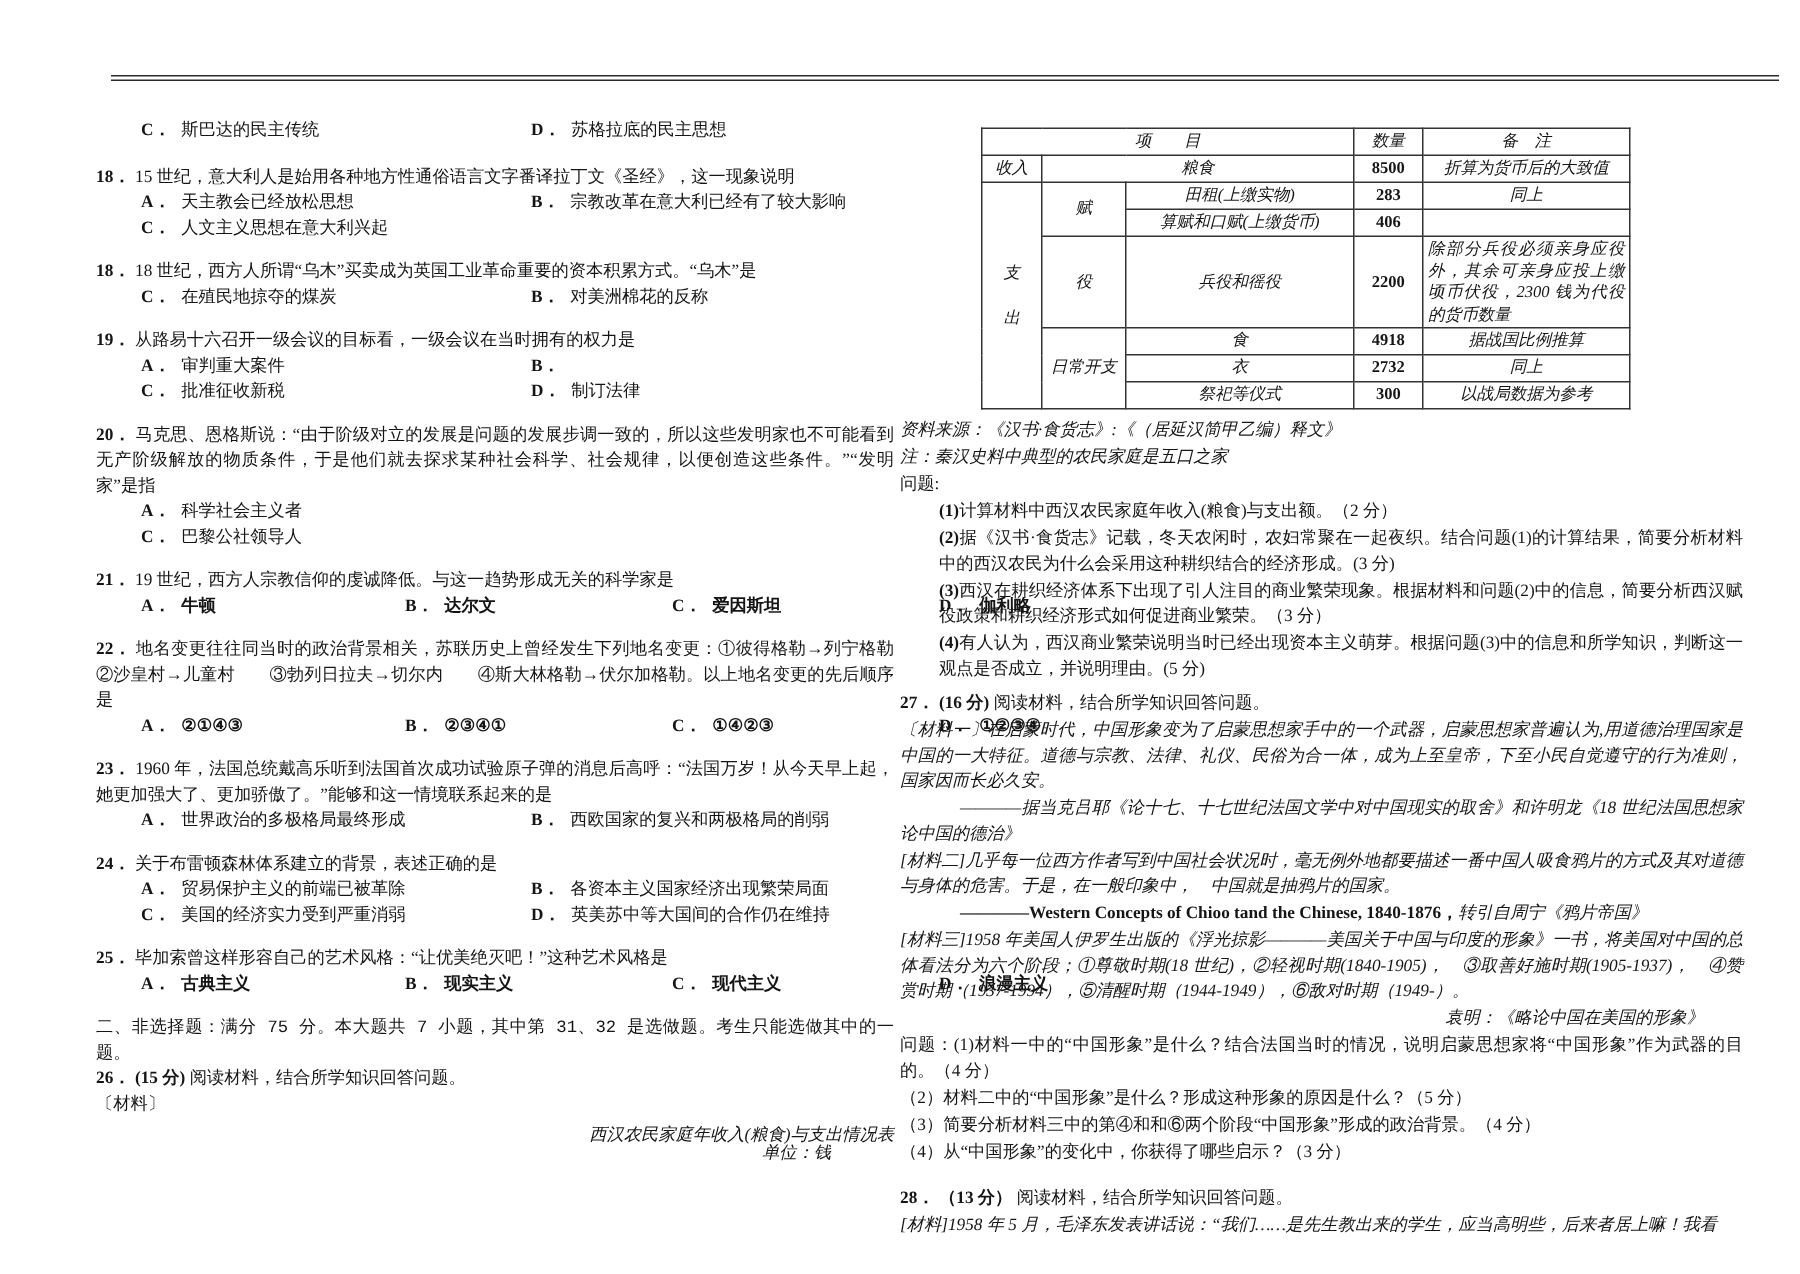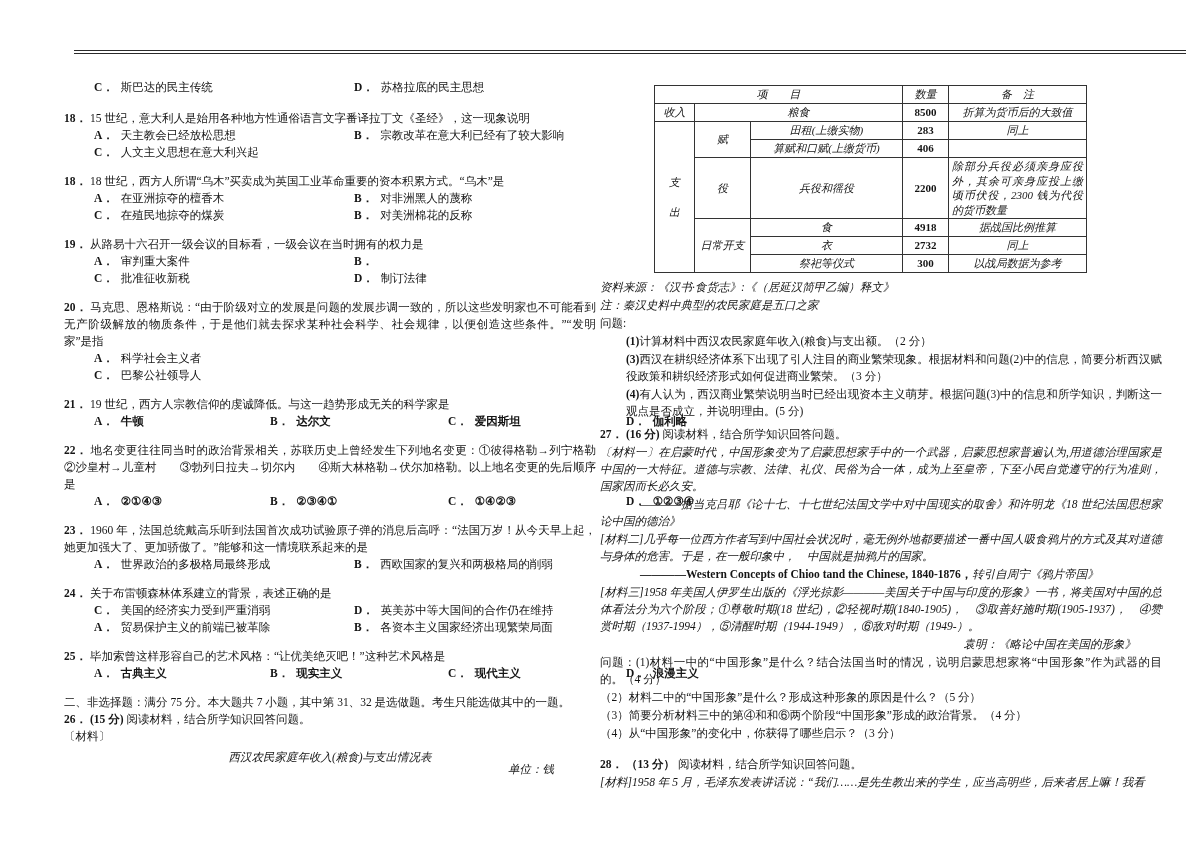--- a/index.html
+++ b/index.html
@@ -13,24 +13,24 @@
   p{margin:0;}
   .stem{text-align:justify;}
   .stem b{margin-right:3px;}
   .q{margin:0 0 12px 0;}
   .optrow{display:grid;padding-left:30px;gap:48px;}
   .two{grid-template-columns:212px auto;}
   .four{grid-template-columns:128px 130px 130px auto;font-weight:bold;}
   .opt{white-space:nowrap;overflow:visible;}
   .opt b{margin-right:7px;}
   .toprow{margin-bottom:14px;}
-  .sec{margin-top:2px;}
+  .sec{margin-top:2px;font-family:Liberation Mono, monospace;}
   .qhead b{margin-right:3px;}
   .ttlrow{position:relative;margin-top:4px;height:17px;}
-  .ttl{display:block;text-align:center;font-family:Liberation Serif, serif;}
+  .ttl{display:block;text-align:right;font-family:Liberation Serif, serif;}
   .unit{position:absolute;right:42px;top:12px;}
   .kai{font-style:italic;}
   .p{text-align:justify;margin-bottom:1px;}
   .sub{padding-left:26px;}
   .src1{text-indent:40px;}
   .srcr{text-align:right;padding-right:26px;text-indent:0;}
   .gap6{margin-top:6px;}
   .gap14{margin-top:14px;}
   .dtable{border-collapse:collapse;table-layout:fixed;width:432px;margin:6px 0 6px 54px;
           font-size:11px;line-height:15px;}
@@ -61,24 +61,20 @@
         <span class="opt"><b>B．</b><span>宗教改革在意大利已经有了较大影响</span></span>
       </div>
       <div class="optrow two">
         <span class="opt"><b>C．</b><span>人文主义思想在意大利兴起</span></span>
       </div>
     </div>
 
     <div class="q">
       <p class="stem"><b>18．</b><span>18 世纪，西方人所谓“乌木”买卖成为英国工业革命重要的资本积累方式。“乌木”是</span></p>
       <div class="optrow two">
-        <span class="opt"><b>A．</b><span>在亚洲掠夺的檀香木</span></span>
-        <span class="opt"><b>B．</b><span>对非洲黑人的蔑称</span></span>
-      </div>
-      <div class="optrow two">
         <span class="opt"><b>C．</b><span>在殖民地掠夺的煤炭</span></span>
         <span class="opt"><b>B．</b><span>对美洲棉花的反称</span></span>
       </div>
     </div>
 
     <div class="q">
       <p class="stem"><b>19．</b><span>从路易十六召开一级会议的目标看，一级会议在当时拥有的权力是</span></p>
       <div class="optrow two">
         <span class="opt"><b>A．</b><span>审判重大案件</span></span>
         <span class="opt"><b>B．</b><span></span></span>
@@ -123,26 +119,26 @@
       <p class="stem"><b>23．</b><span>1960 年，法国总统戴高乐听到法国首次成功试验原子弹的消息后高呼：“法国万岁！从今天早上起，她更加强大了、更加骄傲了。”能够和这一情境联系起来的是</span></p>
       <div class="optrow two">
         <span class="opt"><b>A．</b><span>世界政治的多极格局最终形成</span></span>
         <span class="opt"><b>B．</b><span>西欧国家的复兴和两极格局的削弱</span></span>
       </div>
     </div>
 
     <div class="q">
       <p class="stem"><b>24．</b><span>关于布雷顿森林体系建立的背景，表述正确的是</span></p>
       <div class="optrow two">
+        <span class="opt"><b>A．</b><span>贸易保护主义的前端已被革除</span></span>
+        <span class="opt"><b>B．</b><span>各资本主义国家经济出现繁荣局面</span></span>
+      </div>
+      <div class="optrow two">
         <span class="opt"><b>C．</b><span>美国的经济实力受到严重消弱</span></span>
         <span class="opt"><b>D．</b><span>英美苏中等大国间的合作仍在维持</span></span>
-      </div>
-      <div class="optrow two">
-        <span class="opt"><b>A．</b><span>贸易保护主义的前端已被革除</span></span>
-        <span class="opt"><b>B．</b><span>各资本主义国家经济出现繁荣局面</span></span>
       </div>
     </div>
 
     <div class="q">
       <p class="stem"><b>25．</b><span>毕加索曾这样形容自己的艺术风格：“让优美绝灭吧！”这种艺术风格是</span></p>
       <div class="optrow four">
         <span class="opt"><b>A．</b><span>古典主义</span></span>
         <span class="opt"><b>B．</b><span>现实主义</span></span>
         <span class="opt"><b>C．</b><span>现代主义</span></span>
         <span class="opt"><b>D．</b><span>浪漫主义</span></span>
@@ -216,20 +212,21 @@
           <td>以战局数据为参考</td>
         </tr>
       </tbody>
     </table>
 
     <p class="p kai">资料来源：《汉书·食货志》:《（居延汉简甲乙编）释文》</p>
     <p class="p kai">注：秦汉史料中典型的农民家庭是五口之家</p>
     <p class="p">问题:</p>
 
     <p class="p sub"><b>(1)</b><span>计算材料中西汉农民家庭年收入(粮食)与支出额。（2 分）</span></p>
+    <p class="p sub"><b>(2)</b><span>据《汉书·食货志》记载，冬天农闲时，农妇常聚在一起夜织。结合问题(1)的计算结果，简要分析材料中的西汉农民为什么会采用这种耕织结合的经济形成。(3 分)</span></p>
     <p class="p sub"><b>(3)</b><span>西汉在耕织经济体系下出现了引人注目的商业繁荣现象。根据材料和问题(2)中的信息，简要分析西汉赋役政策和耕织经济形式如何促进商业繁荣。（3 分）</span></p>
     <p class="p sub"><b>(4)</b><span>有人认为，西汉商业繁荣说明当时已经出现资本主义萌芽。根据问题(3)中的信息和所学知识，判断这一观点是否成立，并说明理由。(5 分)</span></p>
 
     <p class="p qhead gap6"><b>27．</b><b>(16 分)</b><span>阅读材料，结合所学知识回答问题。</span></p>
     <p class="p kai">〔材料一〕在启蒙时代，中国形象变为了启蒙思想家手中的一个武器，启蒙思想家普遍认为,用道德治理国家是中国的一大特征。道德与宗教、法律、礼仪、民俗为合一体，成为上至皇帝，下至小民自觉遵守的行为准则，国家因而长必久安。</p>
     <p class="p kai src1">————据当克吕耶《论十七、十七世纪法国文学中对中国现实的取舍》和许明龙《18 世纪法国思想家论中国的德治》</p>
     <p class="p kai">[材料二]几乎每一位西方作者写到中国社会状况时，毫无例外地都要描述一番中国人吸食鸦片的方式及其对道德与身体的危害。于是，在一般印象中，　中国就是抽鸦片的国家。</p>
     <p class="p src1"><span class="en">————Western Concepts of Chioo tand the Chinese, 1840-1876，</span><span class="kai">转引自周宁《鸦片帝国》</span></p>
     <p class="p kai">[材料三]1958 年美国人伊罗生出版的《浮光掠影————美国关于中国与印度的形象》一书，将美国对中国的总体看法分为六个阶段；①尊敬时期(18 世纪)，②轻视时期(1840-1905)，　③取善好施时期(1905-1937)，　④赞赏时期（1937-1994），⑤清醒时期（1944-1949），⑥敌对时期（1949-）。</p>
     <p class="p kai srcr">袁明：《略论中国在美国的形象》</p>

